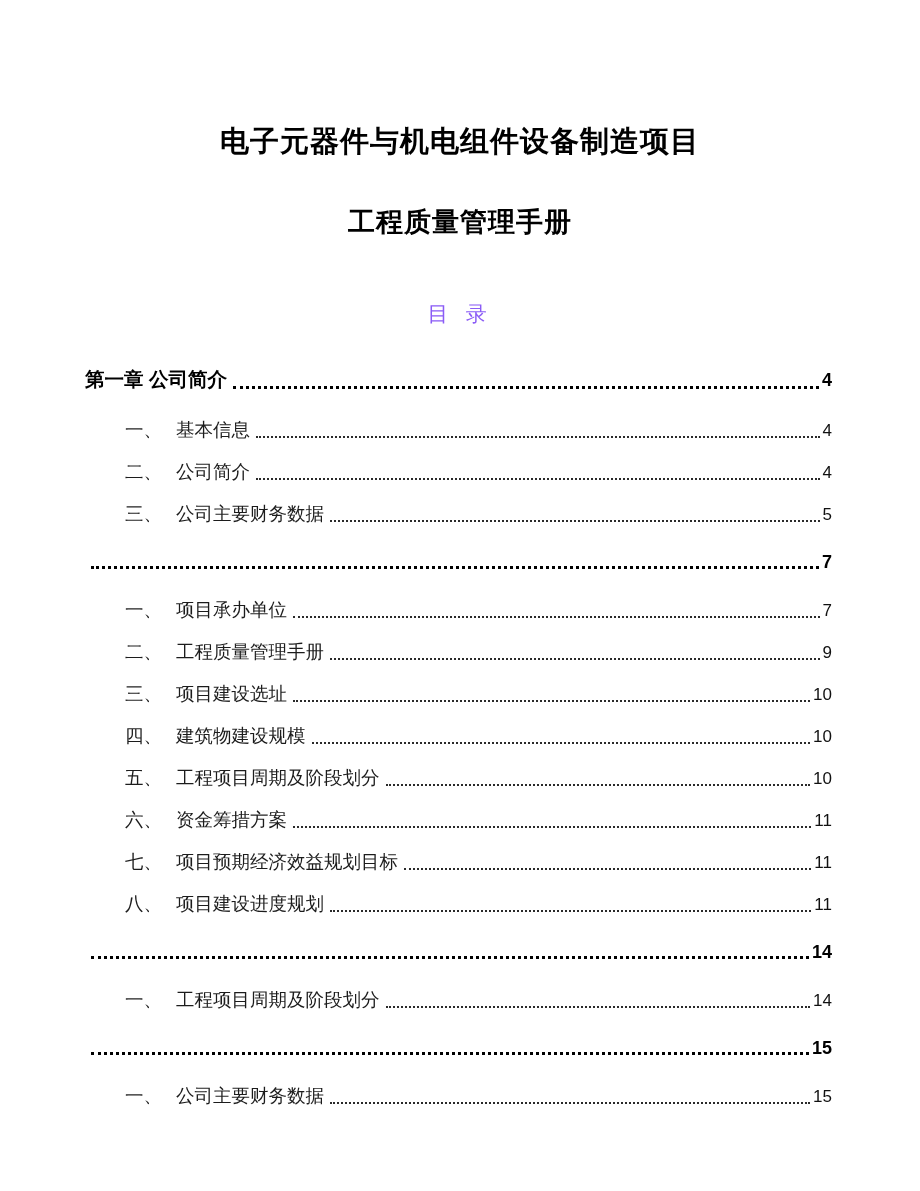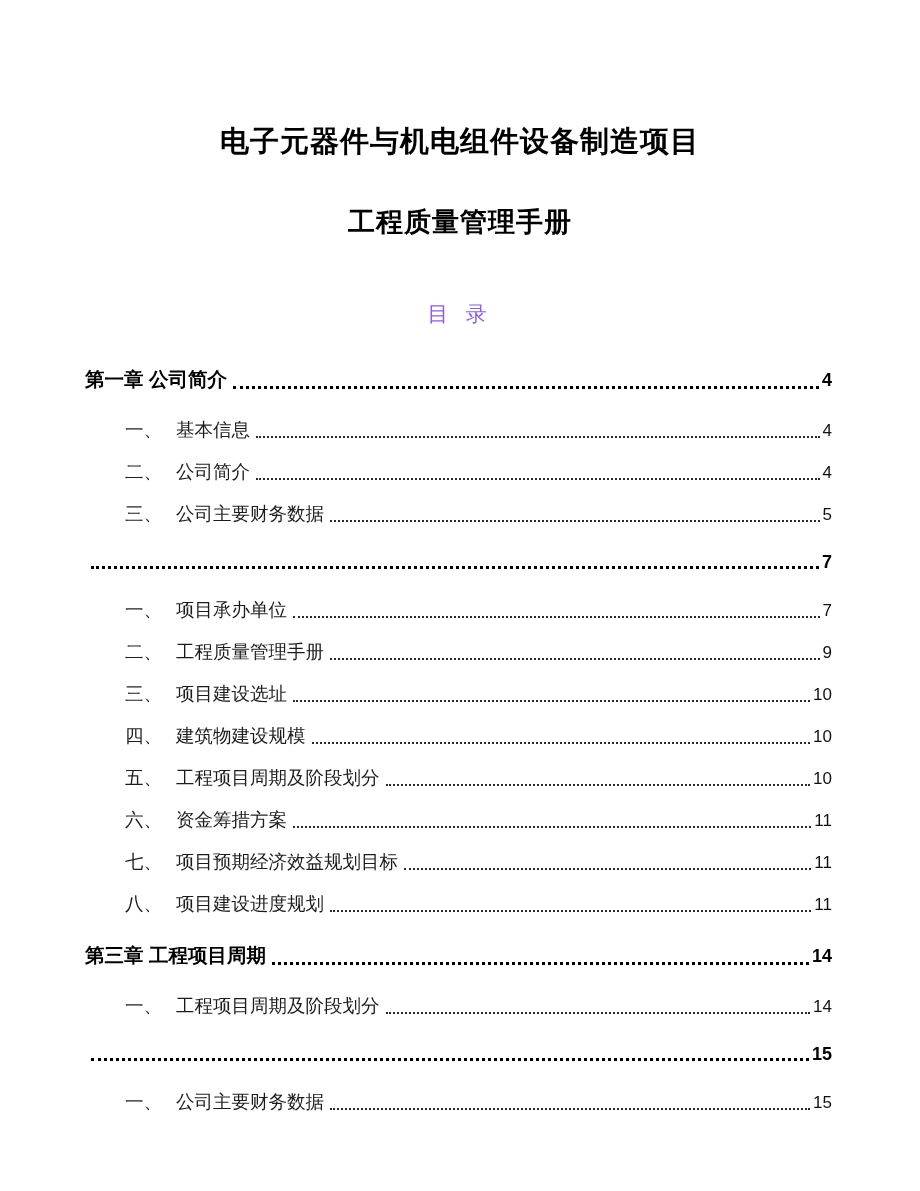--- a/index.html
+++ b/index.html
@@ -192,21 +192,20 @@
       <span class="toc-page">11</span>
     </div>
       <div class="toc-row item">
       <span class="toc-num">八、</span>
       <span class="toc-label">项目建设进度规划</span>
       <span class="toc-dots"></span>
       <span class="toc-page">11</span>
     </div>
       <div class="toc-row chapter">
 
-      <span class="toc-label">第三章 工程项目周期</span>
       <span class="toc-dots"></span>
       <span class="toc-page">14</span>
     </div>
       <div class="toc-row item">
       <span class="toc-num">一、</span>
       <span class="toc-label">工程项目周期及阶段划分</span>
       <span class="toc-dots"></span>
       <span class="toc-page">14</span>
     </div>
       <div class="toc-row chapter">

